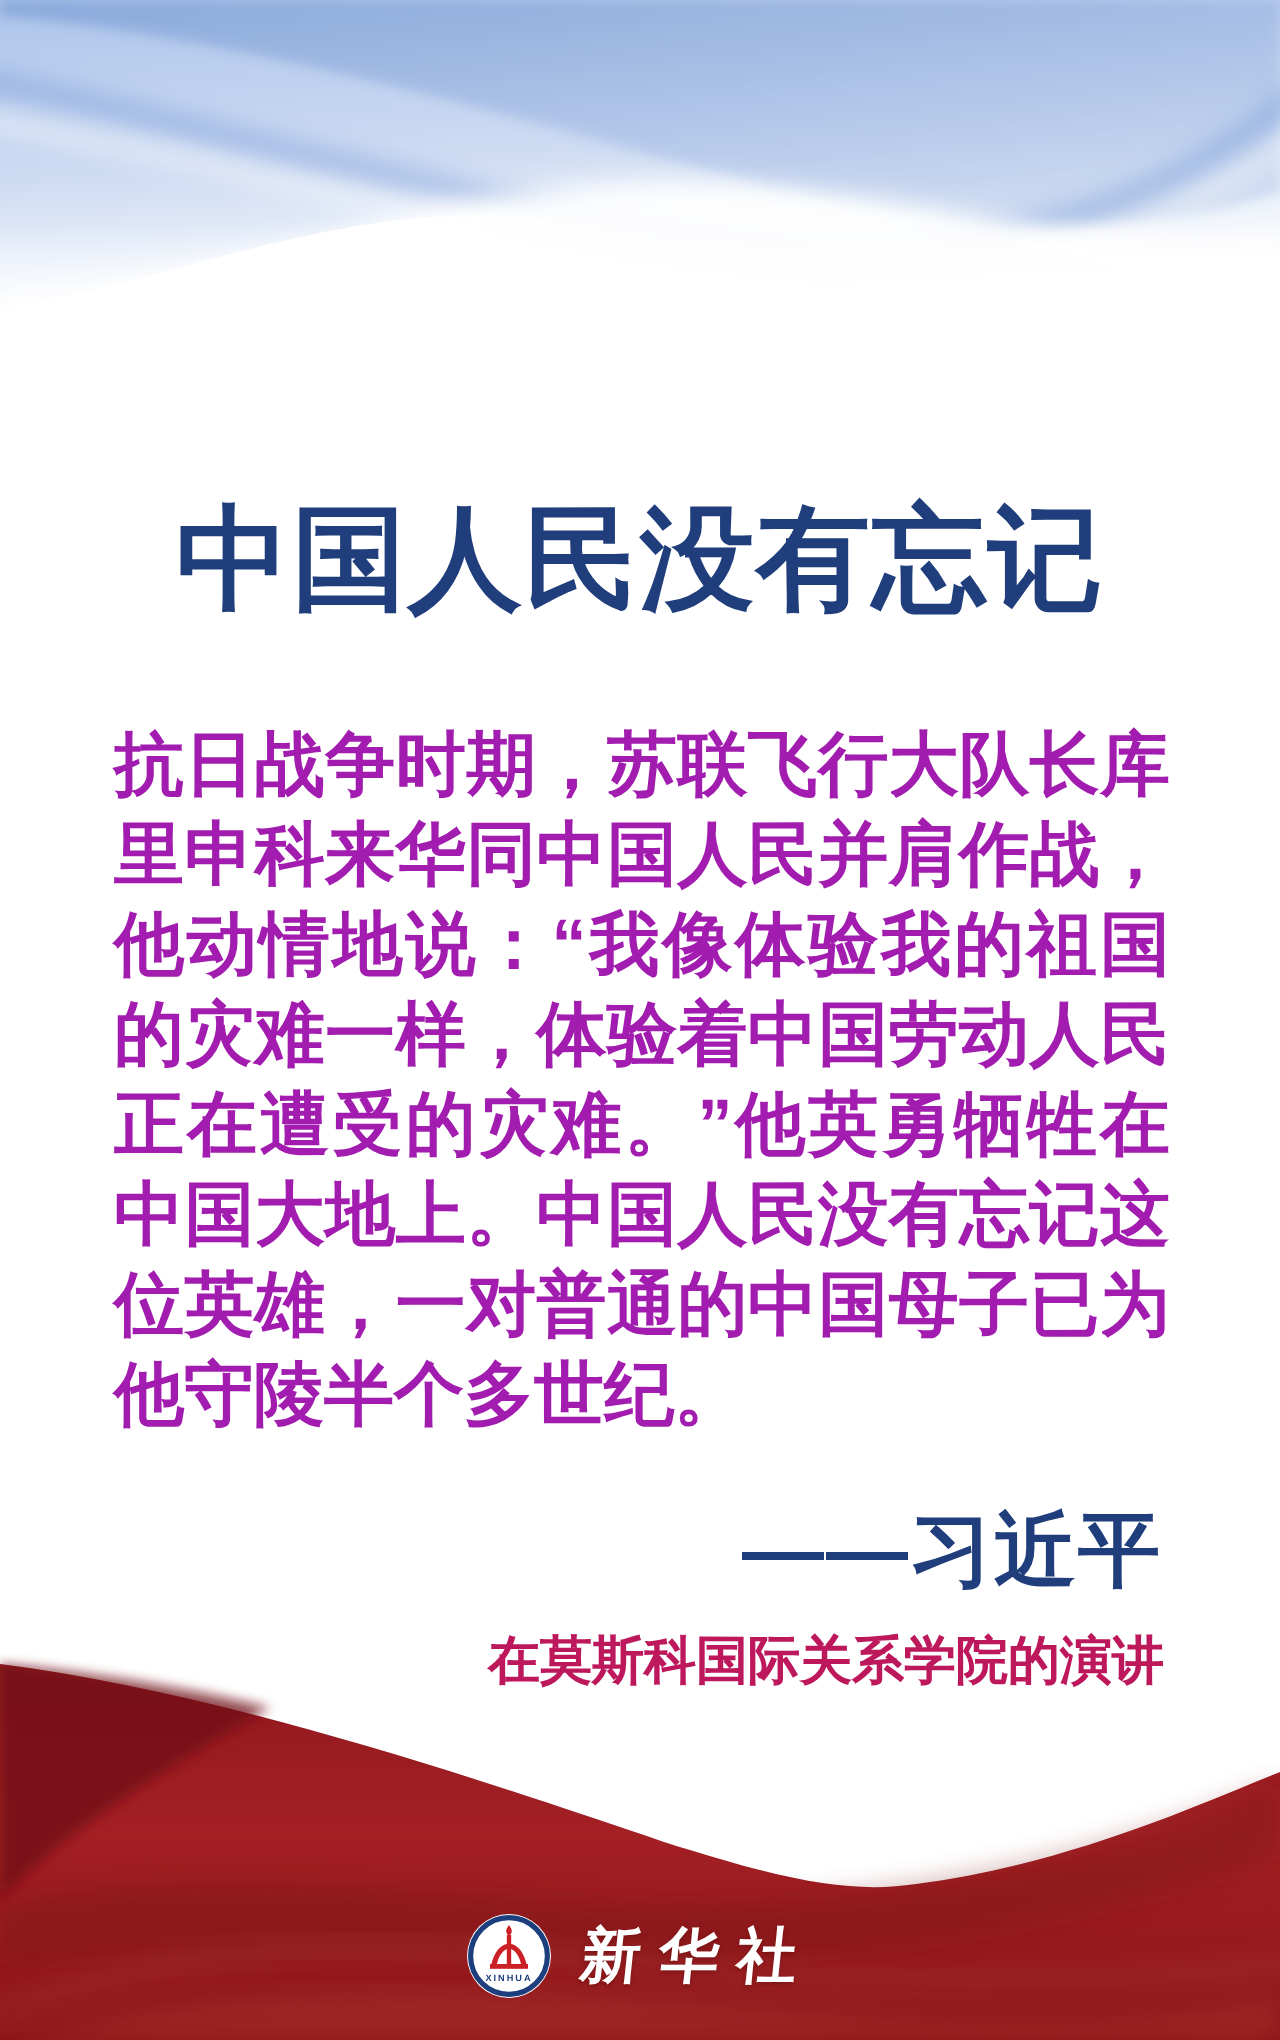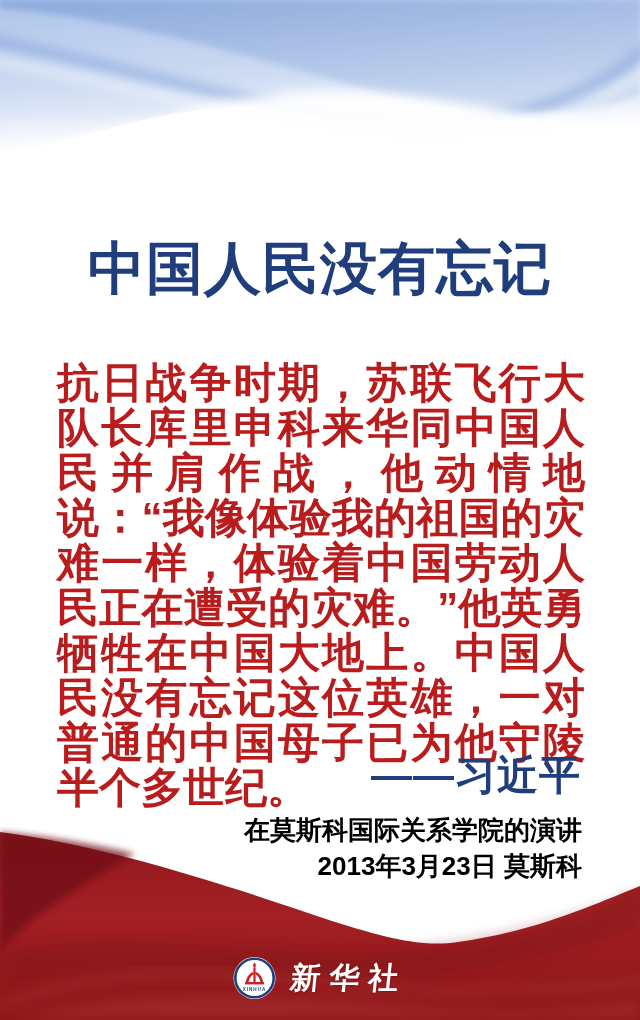--- a/index.html
+++ b/index.html
@@ -4,35 +4,35 @@
 <style>
   html,body{margin:0;padding:0;background:#ffffff;}
   .poster{
     position:relative;width:640px;height:1020px;overflow:hidden;background:#ffffff;
     font-family:"Liberation Sans", sans-serif;
   }
   .top-wave,.bottom-wave{position:absolute;left:0;display:block;pointer-events:none;}
   .top-wave{top:0;}
   .bottom-wave{bottom:0;}
   .title{
-    position:absolute;top:198px;left:0;width:640px;text-align:center;
+    position:absolute;top:210px;left:0;width:640px;text-align:center;
     font-size:57px;line-height:1.15;font-weight:900;color:#1f3e7b;letter-spacing:1px;
   }
   .body-text{
     position:absolute;top:344px;left:57px;width:528px;
-    font-size:42px;line-height:45px;font-weight:600;color:#b91c1c;
+    font-size:35px;line-height:45px;font-weight:600;color:#a21caf;
     text-align:justify;text-justify:inter-ideograph;margin-top:16px;
   }
   .attribution{
     position:absolute;top:748px;left:0;width:581px;text-align:right;
     font-size:41px;font-weight:900;color:#1f3e7b;letter-spacing:1px;
   }
   .source{
     position:absolute;top:812px;left:0;width:582px;text-align:right;
-    font-size:26px;line-height:36px;font-weight:700;color:#000000;
+    font-size:26px;line-height:36px;font-weight:700;color:#be185d;
   }
   .logo{
     position:absolute;bottom:20px;left:50%;transform:translateX(-50%);
     display:flex;align-items:center;gap:14px;z-index:6;
   }
   .emblem{width:44px;height:44px;display:block;}
   .logo-name{
     color:#ffffff;font-size:30px;font-weight:700;letter-spacing:9px;
     transform:skewX(-6deg);text-shadow:0 1px 2px rgba(90,10,12,.45);white-space:nowrap;
   }
@@ -73,21 +73,20 @@
   </svg>
 
   <h1 class="title">中国人民没有忘记</h1>
 
   <p class="body-text">抗日战争时期，苏联飞行大队长库里申科来华同中国人民并肩作战，他动情地说：“我像体验我的祖国的灾难一样，体验着中国劳动人民正在遭受的灾难。”他英勇牺牲在中国大地上。中国人民没有忘记这位英雄，一对普通的中国母子已为他守陵半个多世纪。</p>
 
   <div class="attribution">——习近平</div>
 
   <div class="source">
     <div>在莫斯科国际关系学院的演讲</div>
-    <div>2013年3月23日 莫斯科</div>
   </div>
 
   <svg class="bottom-wave" width="640" height="200" viewBox="0 0 640 200" xmlns="http://www.w3.org/2000/svg">
     <defs>
       <linearGradient id="rwMain" x1="0" y1="0" x2="0" y2="1">
         <stop offset="0" stop-color="#8f181d"></stop>
         <stop offset="0.45" stop-color="#a32025"></stop>
         <stop offset="1" stop-color="#8c1417"></stop>
       </linearGradient>
       <filter id="rwB1" x="-20%" y="-20%" width="140%" height="140%">

